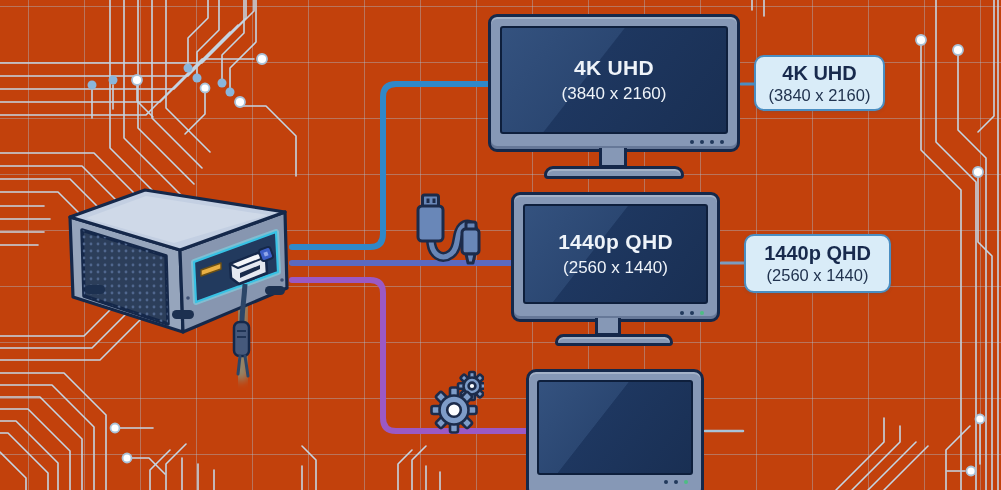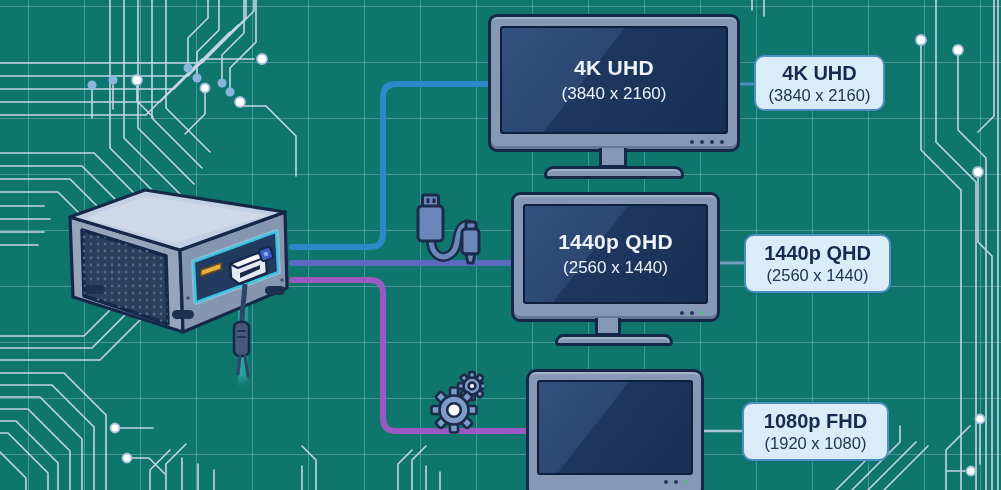--- a/index.html
+++ b/index.html
@@ -1,19 +1,19 @@
 <!DOCTYPE html>
 <html><head>
 <meta charset="utf-8">
 <style>
   * { margin:0; padding:0; box-sizing:border-box; }
   html,body { background:#ffffff; }
   #stage {
     position:relative; width:1001px; height:490px; overflow:hidden;
-    background:#0f766e; font-family:"Liberation Sans", sans-serif;
+    background:#c2410c; font-family:"Liberation Sans", sans-serif;
   }
   .grid {
     position:absolute; inset:0;
     background-image:
       linear-gradient(to right, rgba(170,200,226,.38) 1.5px, transparent 1.5px),
       linear-gradient(to bottom, rgba(170,200,226,.38) 1.5px, transparent 1.5px);
     background-size:56px 56px;
     background-position:28px 6px;
   }
   svg.layer { position:absolute; left:0; top:0; width:1001px; height:490px; }
@@ -356,18 +356,14 @@
   </div>
 
   <div class="res-label l1">
     <div class="t1">4K UHD</div>
     <div class="t2">(3840 x 2160)</div>
   </div>
   <div class="res-label l2">
     <div class="t1">1440p QHD</div>
     <div class="t2">(2560 x 1440)</div>
   </div>
-  <div class="res-label l3">
-    <div class="t1">1080p FHD</div>
-    <div class="t2">(1920 x 1080)</div>
-  </div>
 
 </div>
 
 </body></html>

